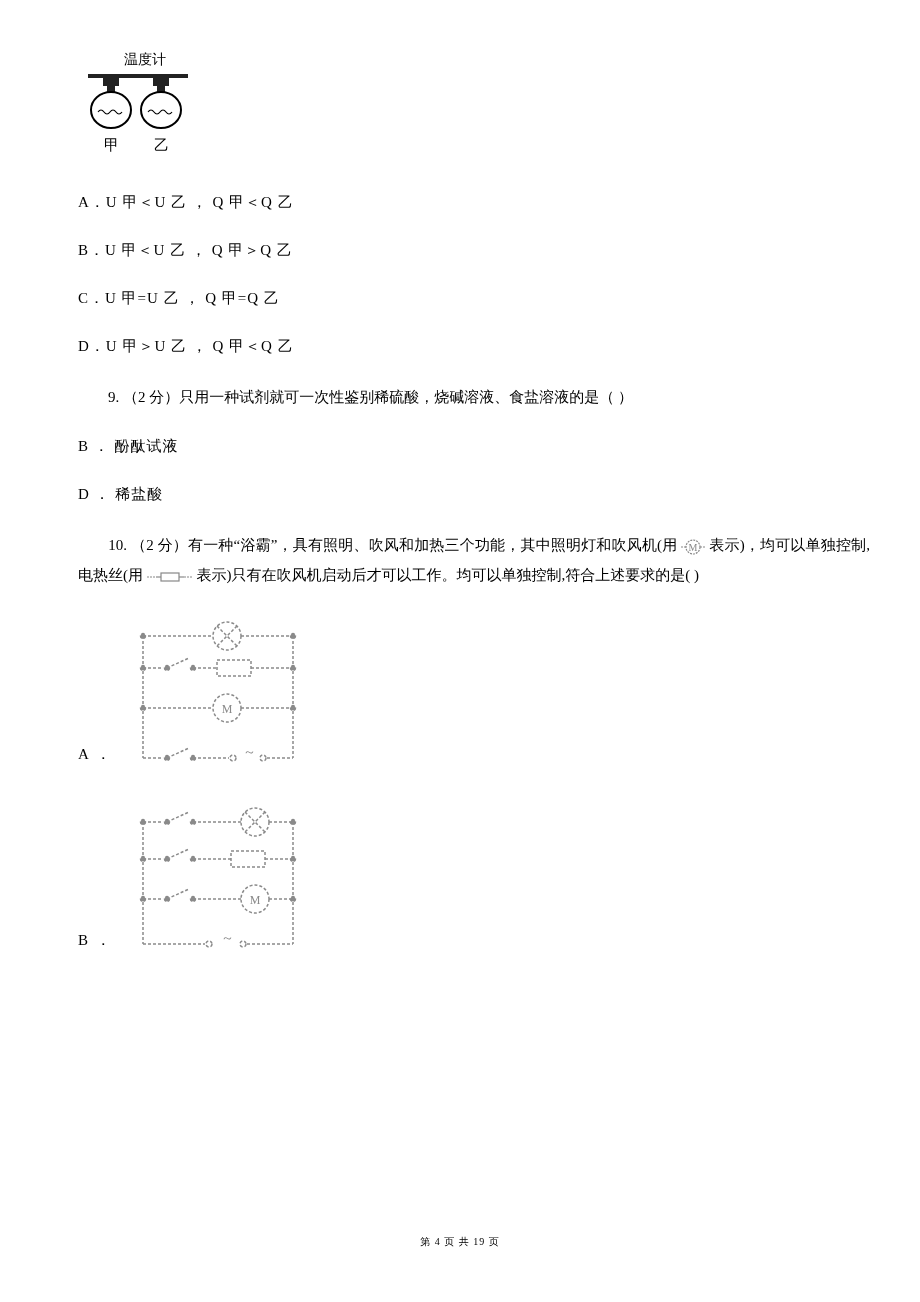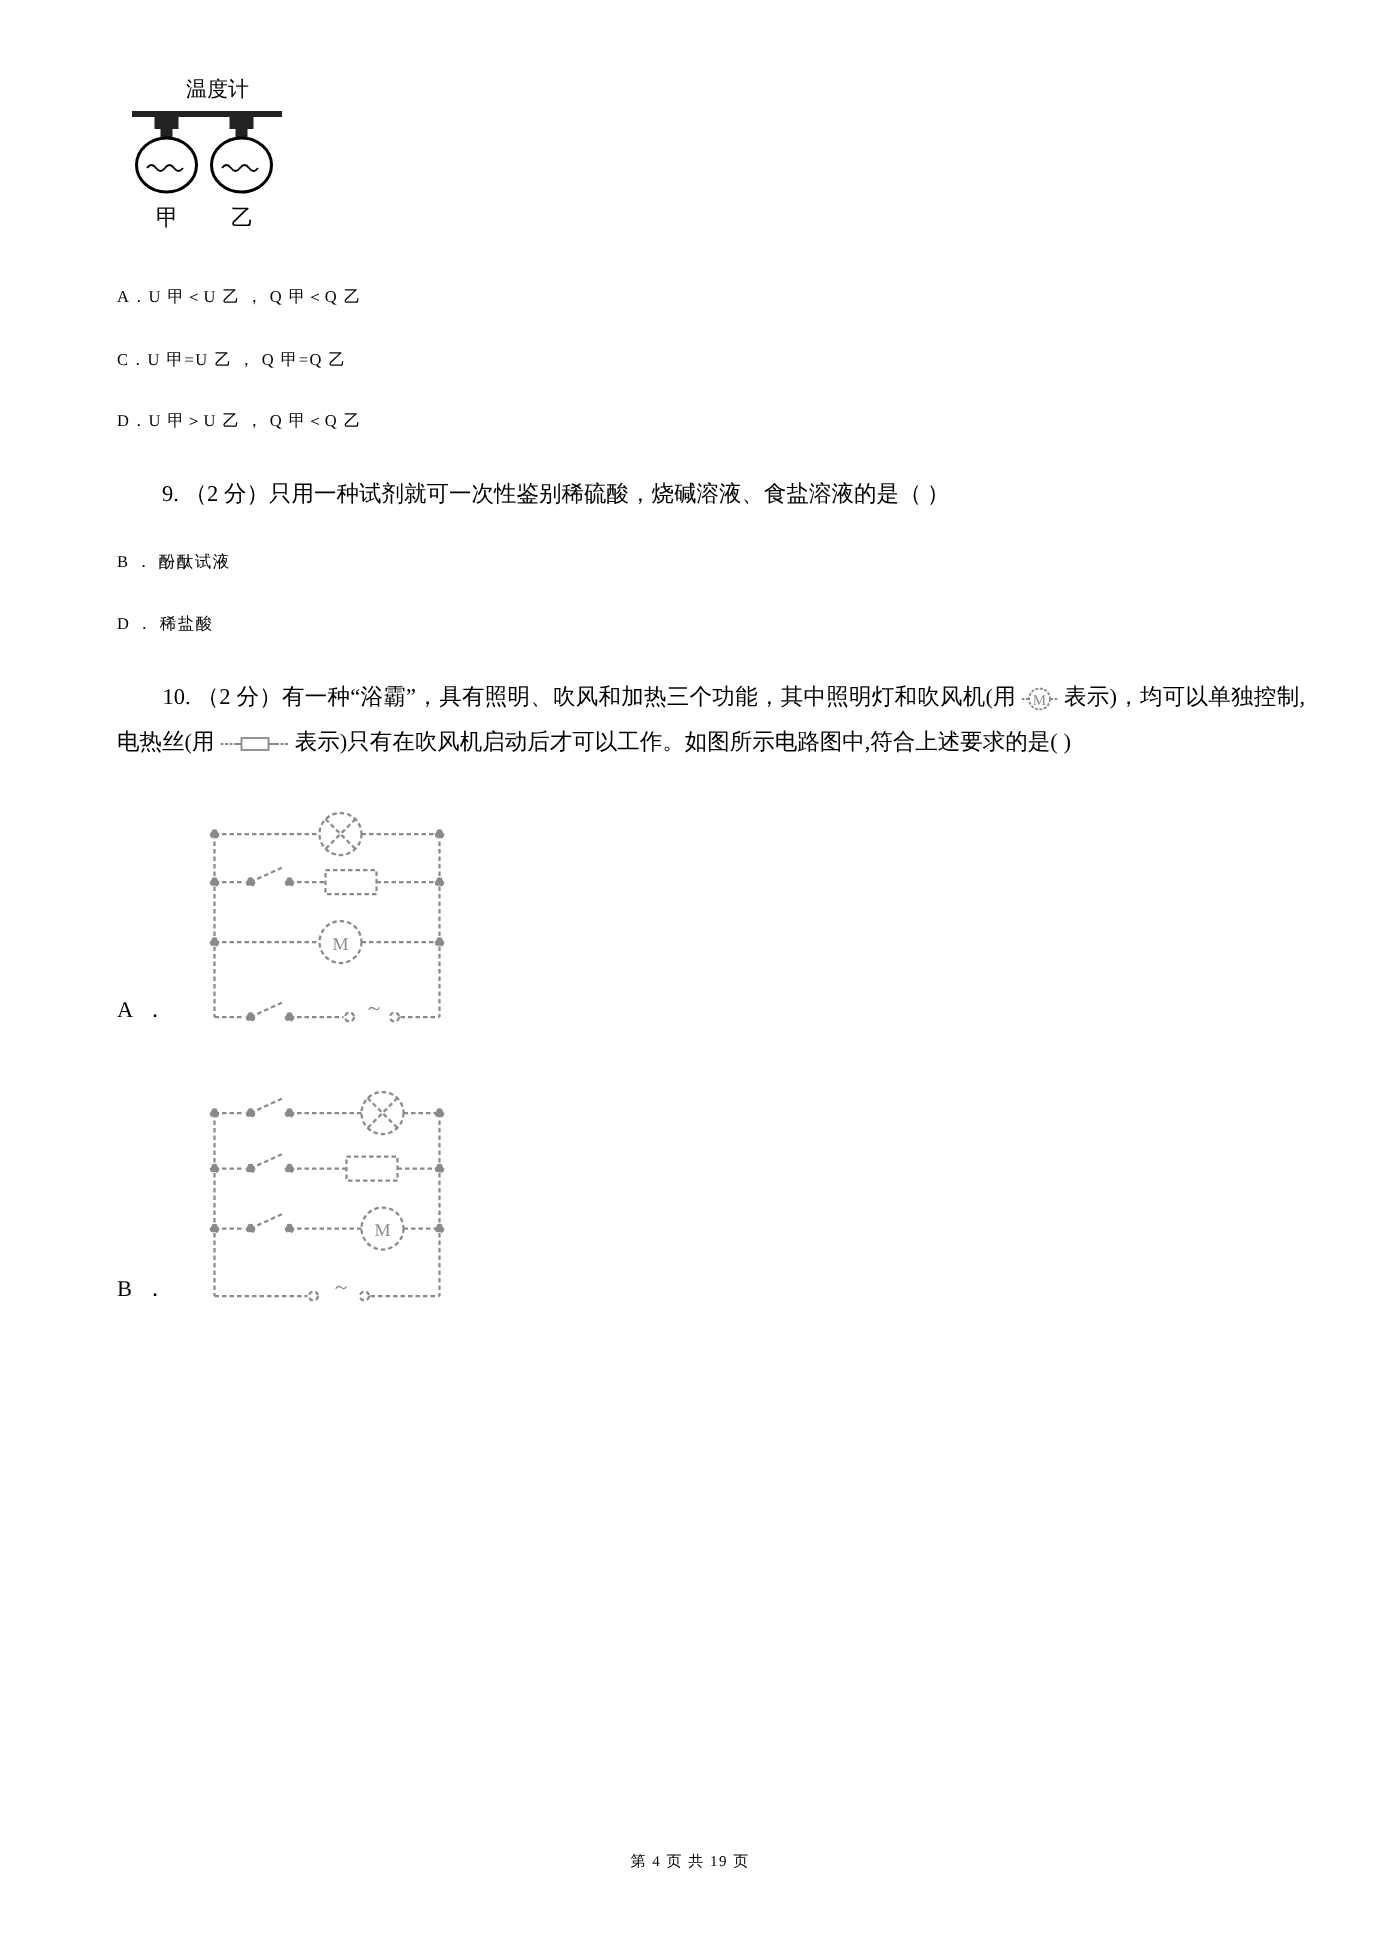--- a/index.html
+++ b/index.html
@@ -12,21 +12,21 @@
       color: #000;
       line-height: 1.6;
       position: relative;
     }
     .content {
       padding: 48px 50px 0 78px;
     }
     .figure-block { margin-bottom: 22px; }
     .option-line {
       margin: 12px 0 24px 0;
-      font-size: 11px;
+      font-size: 15px;
       letter-spacing: 1px;
     }
     .question-stem {
       margin: 12px 0 22px 0;
       font-size: 15px;
       line-height: 2.0;
     }
     .question-stem-q10 {
       margin: 18px 0 28px 0;
       font-size: 15px;
@@ -82,20 +82,21 @@
 
       <ellipse cx="83" cy="62" rx="20" ry="18" fill="none" stroke="#000" stroke-width="2"></ellipse>
       <path d="M70 64 q3 -4 6 0 q3 4 6 0 q3 -4 6 0 q3 4 6 0" fill="none" stroke="#000" stroke-width="1.2"></path>
 
       <text x="26" y="102" font-size="15" fill="#000" font-family="SimSun">甲</text>
       <text x="76" y="102" font-size="15" fill="#000" font-family="SimSun">乙</text>
     </svg>
   </div>
 
   <div class="option-line">A．U 甲＜U 乙 ，  Q 甲＜Q 乙</div>
+  <div class="option-line">B．U 甲＜U 乙 ，  Q 甲＞Q 乙</div>
   <div class="option-line">C．U 甲=U 乙 ，  Q 甲=Q 乙</div>
   <div class="option-line">D．U 甲＞U 乙 ，  Q 甲＜Q 乙</div>
 
   <div class="question-stem">
     <span class="indent">9. （2 分）只用一种试剂就可一次性鉴别稀硫酸，烧碱溶液、食盐溶液的是（    ）</span>
   </div>
   <div class="option-line">B ． 酚酞试液</div>
   <div class="option-line">D ． 稀盐酸</div>
 
   <div class="question-stem-q10">
@@ -111,21 +112,21 @@
     <span> 表示)，均可以单独控制,电热丝(用 </span>
     <span class="inline-symbol">
       <svg width="46" height="12" viewBox="0 0 46 12">
         <line x1="0" y1="6" x2="9" y2="6" stroke="#888" stroke-width="1.2" stroke-dasharray="2,1"></line>
         <line x1="9" y1="6" x2="14" y2="6" stroke="#888" stroke-width="1.2"></line>
         <rect x="14" y="2" width="18" height="8" fill="none" stroke="#888" stroke-width="1.2"></rect>
         <line x1="32" y1="6" x2="37" y2="6" stroke="#888" stroke-width="1.2"></line>
         <line x1="37" y1="6" x2="46" y2="6" stroke="#888" stroke-width="1.2" stroke-dasharray="2,1"></line>
       </svg>
     </span>
-    <span> 表示)只有在吹风机启动后才可以工作。如图所示电路图中,符合上述要求的是(     )</span>
+    <span> 表示)只有在吹风机启动后才可以工作。均可以单独控制,符合上述要求的是(     )</span>
   </div>
 
   <div class="circuit-option">
     <span class="opt-letter">A ．</span>
     <svg width="190" height="150" viewBox="0 0 190 150">
       <g stroke="#8a8a8a" stroke-width="1.5" fill="none" stroke-dasharray="3,2">
 
         <line x1="20" y1="18" x2="20" y2="140"></line>
         <line x1="170" y1="18" x2="170" y2="140"></line>
 

